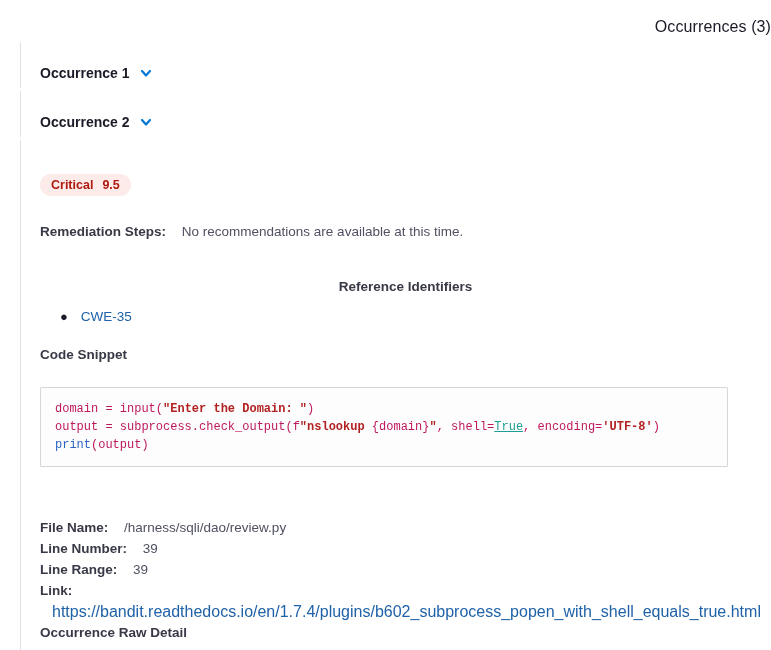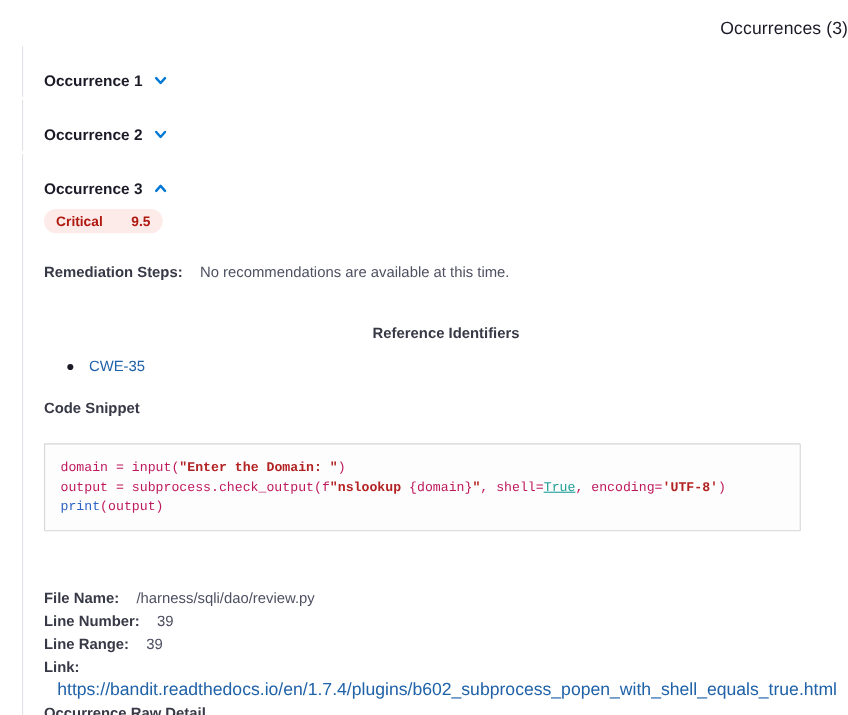--- a/index.html
+++ b/index.html
@@ -24,21 +24,21 @@
     display:flex;gap:9px;
     cursor:pointer;background:none;border:none;padding:0;
   }
   .occ-header-label{
     font-size:14px;font-weight:700;color:#1b1b28;
     font-family:"Liberation Sans",sans-serif;
   }
   .chevron{display:inline-flex;align-items:center;}
   
   .severity-badge{
-    display:inline-flex;align-items:center;gap:26px;
+    display:inline-flex;align-items:center;gap:9px;
     background:#fcebe9;color:#b01910;
     font-size:12.5px;font-weight:700;
     padding:4px 11px;border-radius:11px;
     margin-top:11px;
     justify-content:space-between;
   }
   
   .remediation-row{margin-top:26px;font-size:13.5px;line-height:19px;}
   .bold-label{font-weight:700;color:#383946;}
   .plain-text{color:#4f5162;padding-left:12px;}
@@ -96,28 +96,20 @@
       <span class="occ-header-label">Occurrence 2</span>
       <span class="chevron">
         <svg width="14" height="14" viewBox="0 0 14 14" fill="none">
           <polyline points="3,5 7,9.5 11,5" stroke="#0278d5" stroke-width="2.2" stroke-linecap="round" stroke-linejoin="round"></polyline>
         </svg>
       </span>
     </div>
   </div>
 
   <div class="occ-section">
-    <div class="occ-header">
-      <span class="occ-header-label">Occurrence 3</span>
-      <span class="chevron">
-        <svg width="14" height="14" viewBox="0 0 14 14" fill="none">
-          <polyline points="3,9.5 7,5 11,9.5" stroke="#0278d5" stroke-width="2.2" stroke-linecap="round" stroke-linejoin="round"></polyline>
-        </svg>
-      </span>
-    </div>
 
     
     <div class="severity-badge">
       <span>Critical</span>
       <span>9.5</span>
     </div>
 
     
     <div class="remediation-row">
       <span class="bold-label">Remediation Steps:</span>

